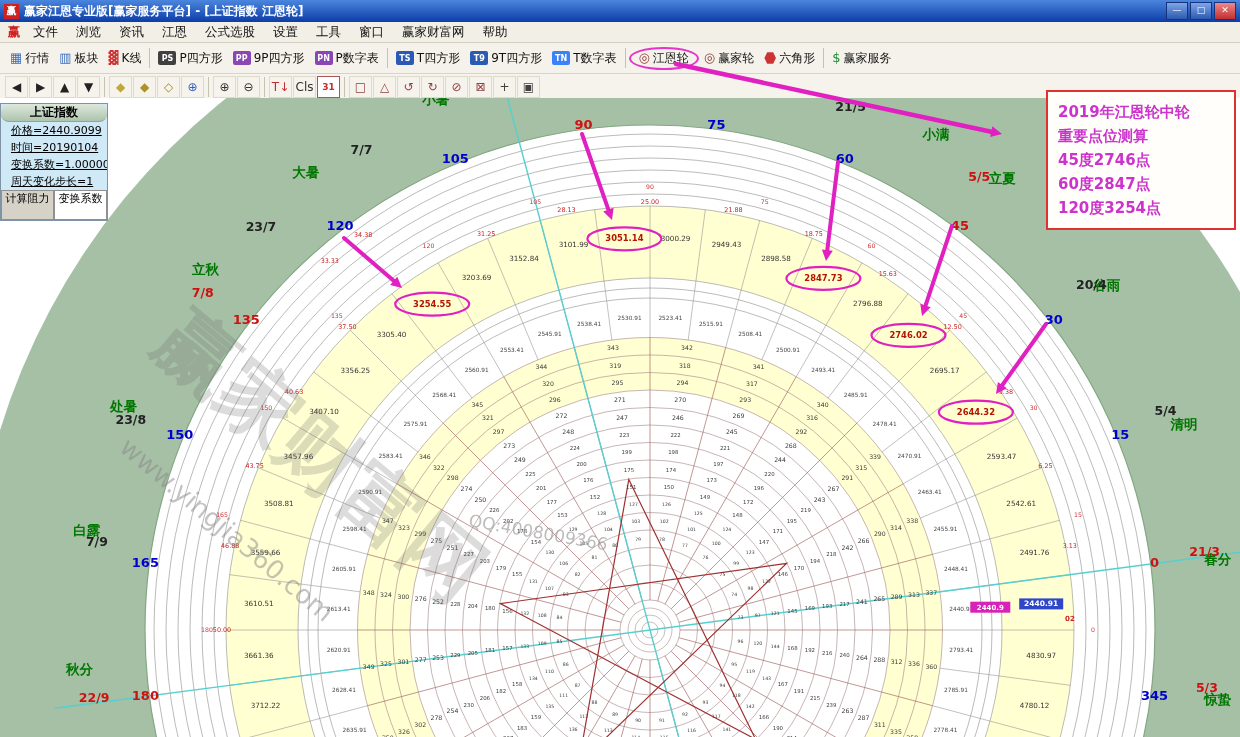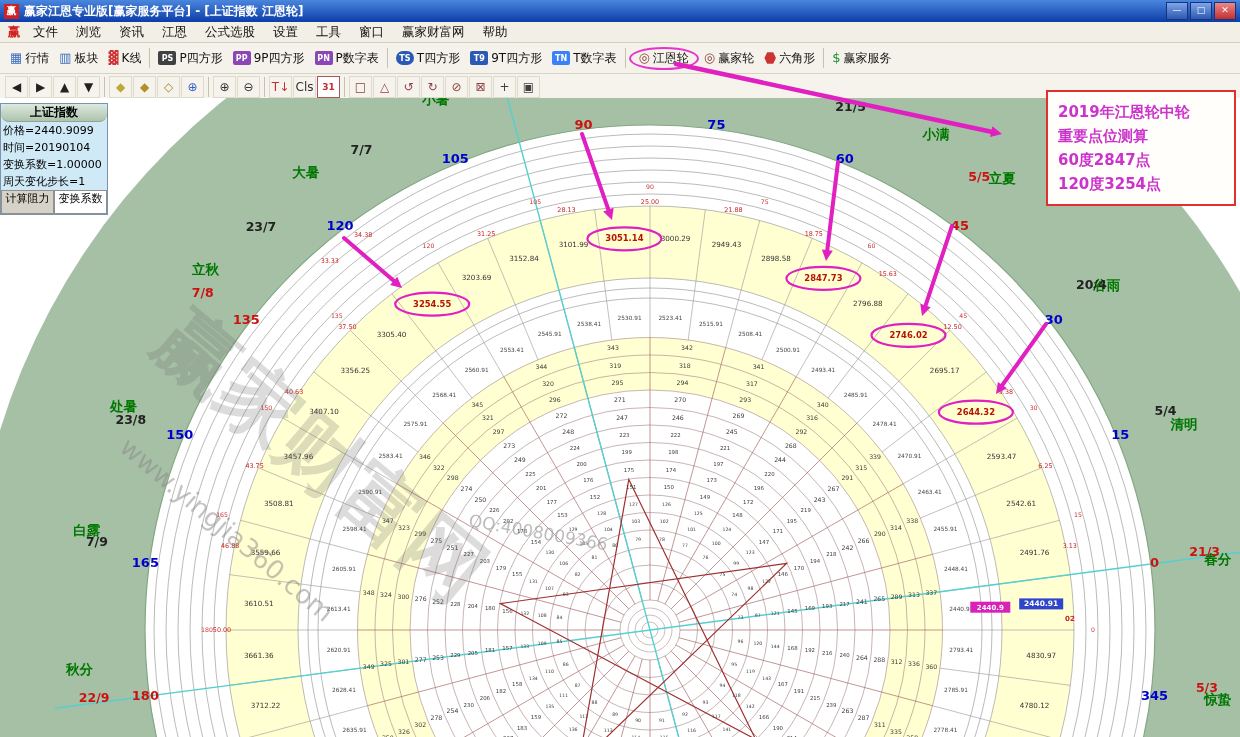--- a/index.html
+++ b/index.html
@@ -36,23 +36,23 @@
   .t2-btn.cal{border:1px solid #a55;background:#fff;font-size:9px;font-weight:bold;}
   
   .chart{position:absolute;top:98px;left:0;width:1240px;height:639px;background:#fff;}
   #wheel{position:absolute;top:0;left:0;}
   svg text{font-family:"DejaVu Sans","Liberation Sans",sans-serif;}
   
   .infopanel{position:absolute;left:0;top:5px;width:106px;border:1px solid #7e93a5;font-size:11px;
     background:#cfe9f7;z-index:20;color:#000;}
   .ip-title{height:17px;background:linear-gradient(#dde8dd,#aec4ae);text-align:center;font-weight:bold;
     border-bottom:1px solid #8fa58f;font-size:12px;line-height:17px;border-radius:8px;}
-  .ip-row{height:17px;line-height:17px;padding:0 2px;white-space:nowrap;overflow:hidden;}
+  .ip-row{height:17px;line-height:17px;padding:0 10px;white-space:nowrap;overflow:hidden;text-decoration:underline;}
   .ip-btns{display:flex;}
-  .ip-btn{flex:1;height:24px;background:#d6d2c8;border:1px solid #909090;font-size:11px;text-align:center;
+  .ip-btn{flex:1;height:30px;background:#d6d2c8;border:1px solid #909090;font-size:11px;text-align:center;
     line-height:16px;box-sizing:border-box;white-space:nowrap;}
   .ip-btn.active{background:#ffffff;}
   
   .annot{position:absolute;left:1046px;top:90px;width:190px;border:2px solid #e03030;background:#fffefb;
     padding:8px 10px;z-index:30;box-sizing:border-box;}
   .annot div{color:#cc33cc;font-weight:bold;font-size:15px;line-height:24px;white-space:nowrap;}
   
   #overlay{position:absolute;top:0;left:0;width:1240px;height:737px;pointer-events:none;z-index:40;}
 </style>
 </head>
@@ -105,21 +105,21 @@
     <span class="t1-item">
       <span class="badge" style="background: rgb(138, 70, 180);">PP</span>
       <span>9P四方形</span>
     </span>
     <span class="t1-item">
       <span class="badge" style="background: rgb(138, 70, 180);">PN</span>
       <span>P数字表</span>
     </span>
     <span class="t1-sep"></span>
     <span class="t1-item">
-      <span class="badge" style="background: rgb(42, 90, 180); border-radius: 7px;">TS</span>
+      <span class="badge" style="background: rgb(42, 90, 180);">TS</span>
       <span>T四方形</span>
     </span>
     <span class="t1-item">
       <span class="badge" style="background: rgb(42, 90, 180);">T9</span>
       <span>9T四方形</span>
     </span>
     <span class="t1-item">
       <span class="badge" style="background: #3b82f6;">TN</span>
       <span>T数字表</span>
     </span>
@@ -786,20 +786,21 @@
     <div class="ip-btns">
       <div class="ip-btn">计算阻力</div>
       <div class="ip-btn active">变换系数</div>
     </div>
   </div>
 </div>
 
 <div class="annot">
   <div>2019年江恩轮中轮</div>
   <div>重要点位测算</div>
+  <div>45度2746点</div>
   <div>60度2847点</div>
   <div>120度3254点</div>
 </div>
 
 <svg id="overlay" width="1240" height="737" viewBox="0 0 1240 737">
     <line x1="676" y1="64" x2="991.2" y2="131.7" stroke="#e020c0" stroke-width="4.5" stroke-linecap="round"></line>
     <polygon points="1002,134 992.4,126.3 990.1,137.1" fill="#e020c0"></polygon>
   </svg>
 
 </body></html>

